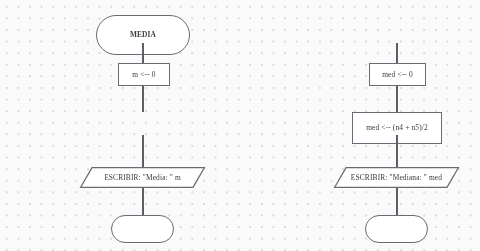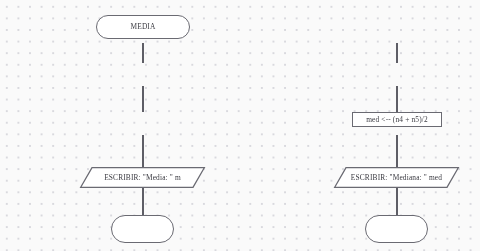--- a/index.html
+++ b/index.html
@@ -73,26 +73,29 @@
     display: flex;
     align-items: center;
     justify-content: center;
   }
 </style>
 </head>
 <body>
 
 <div id="canvas">
 
-  <div class="terminator" style="left:96px; top:15px; width:94px; height:24px;">
+  <div class="terminator" style="left:96px; top:15px; width:94px; height:40px;font-weight:bold;">
     <span class="node-text">MEDIA</span>
   </div>
 
   <div class="conn" style="left:142.3px; top:43px; height:20px;"></div>
 
+  <div class="process" style="left:118px; top:63px; width:52px; height:23px;">
+    <span class="node-text">m &lt;-- 0</span>
+  </div>
 
   <div class="conn" style="left:142.3px; top:86px; height:26px;"></div>
 
 
   <div class="conn" style="left:142.3px; top:135px; height:32px;"></div>
 
   <div class="io-wrap" style="left:80px; top:167px; width:125px; height:21px;">
     <svg viewBox="0 0 125 21" width="125" height="21">
       <polygon points="12,0.7 124.3,0.7 113,20.3 0.7,20.3" fill="#ffffff" stroke="#6a6a72" stroke-width="1.3"></polygon>
     </svg>
@@ -103,24 +106,27 @@
 
   <div class="conn" style="left:142.3px; top:188px; height:27px;"></div>
 
   <div class="terminator" style="left:111px; top:215px; width:63px; height:28px;">
     <span class="node-text"></span>
   </div>
 
 
   <div class="conn" style="left:396.3px; top:43px; height:20px;"></div>
 
+  <div class="process" style="left:369px; top:63px; width:57px; height:23px;">
+    <span class="node-text">med &lt;-- 0</span>
+  </div>
 
   <div class="conn" style="left:396.3px; top:86px; height:26px;"></div>
 
-  <div class="process" style="left:352px; top:112px; width:90px; height:15px;">
+  <div class="process" style="left:352px; top:112px; width:90px; height:32px;">
     <span class="node-text">med &lt;-- (n4 + n5)/2</span>
   </div>
 
   <div class="conn" style="left:396.3px; top:135px; height:32px;"></div>
 
   <div class="io-wrap" style="left:334px; top:167px; width:125px; height:21px;">
     <svg viewBox="0 0 125 21" width="125" height="21">
       <polygon points="12,0.7 124.3,0.7 113,20.3 0.7,20.3" fill="#ffffff" stroke="#6a6a72" stroke-width="1.3"></polygon>
     </svg>
     <div class="io-label">

